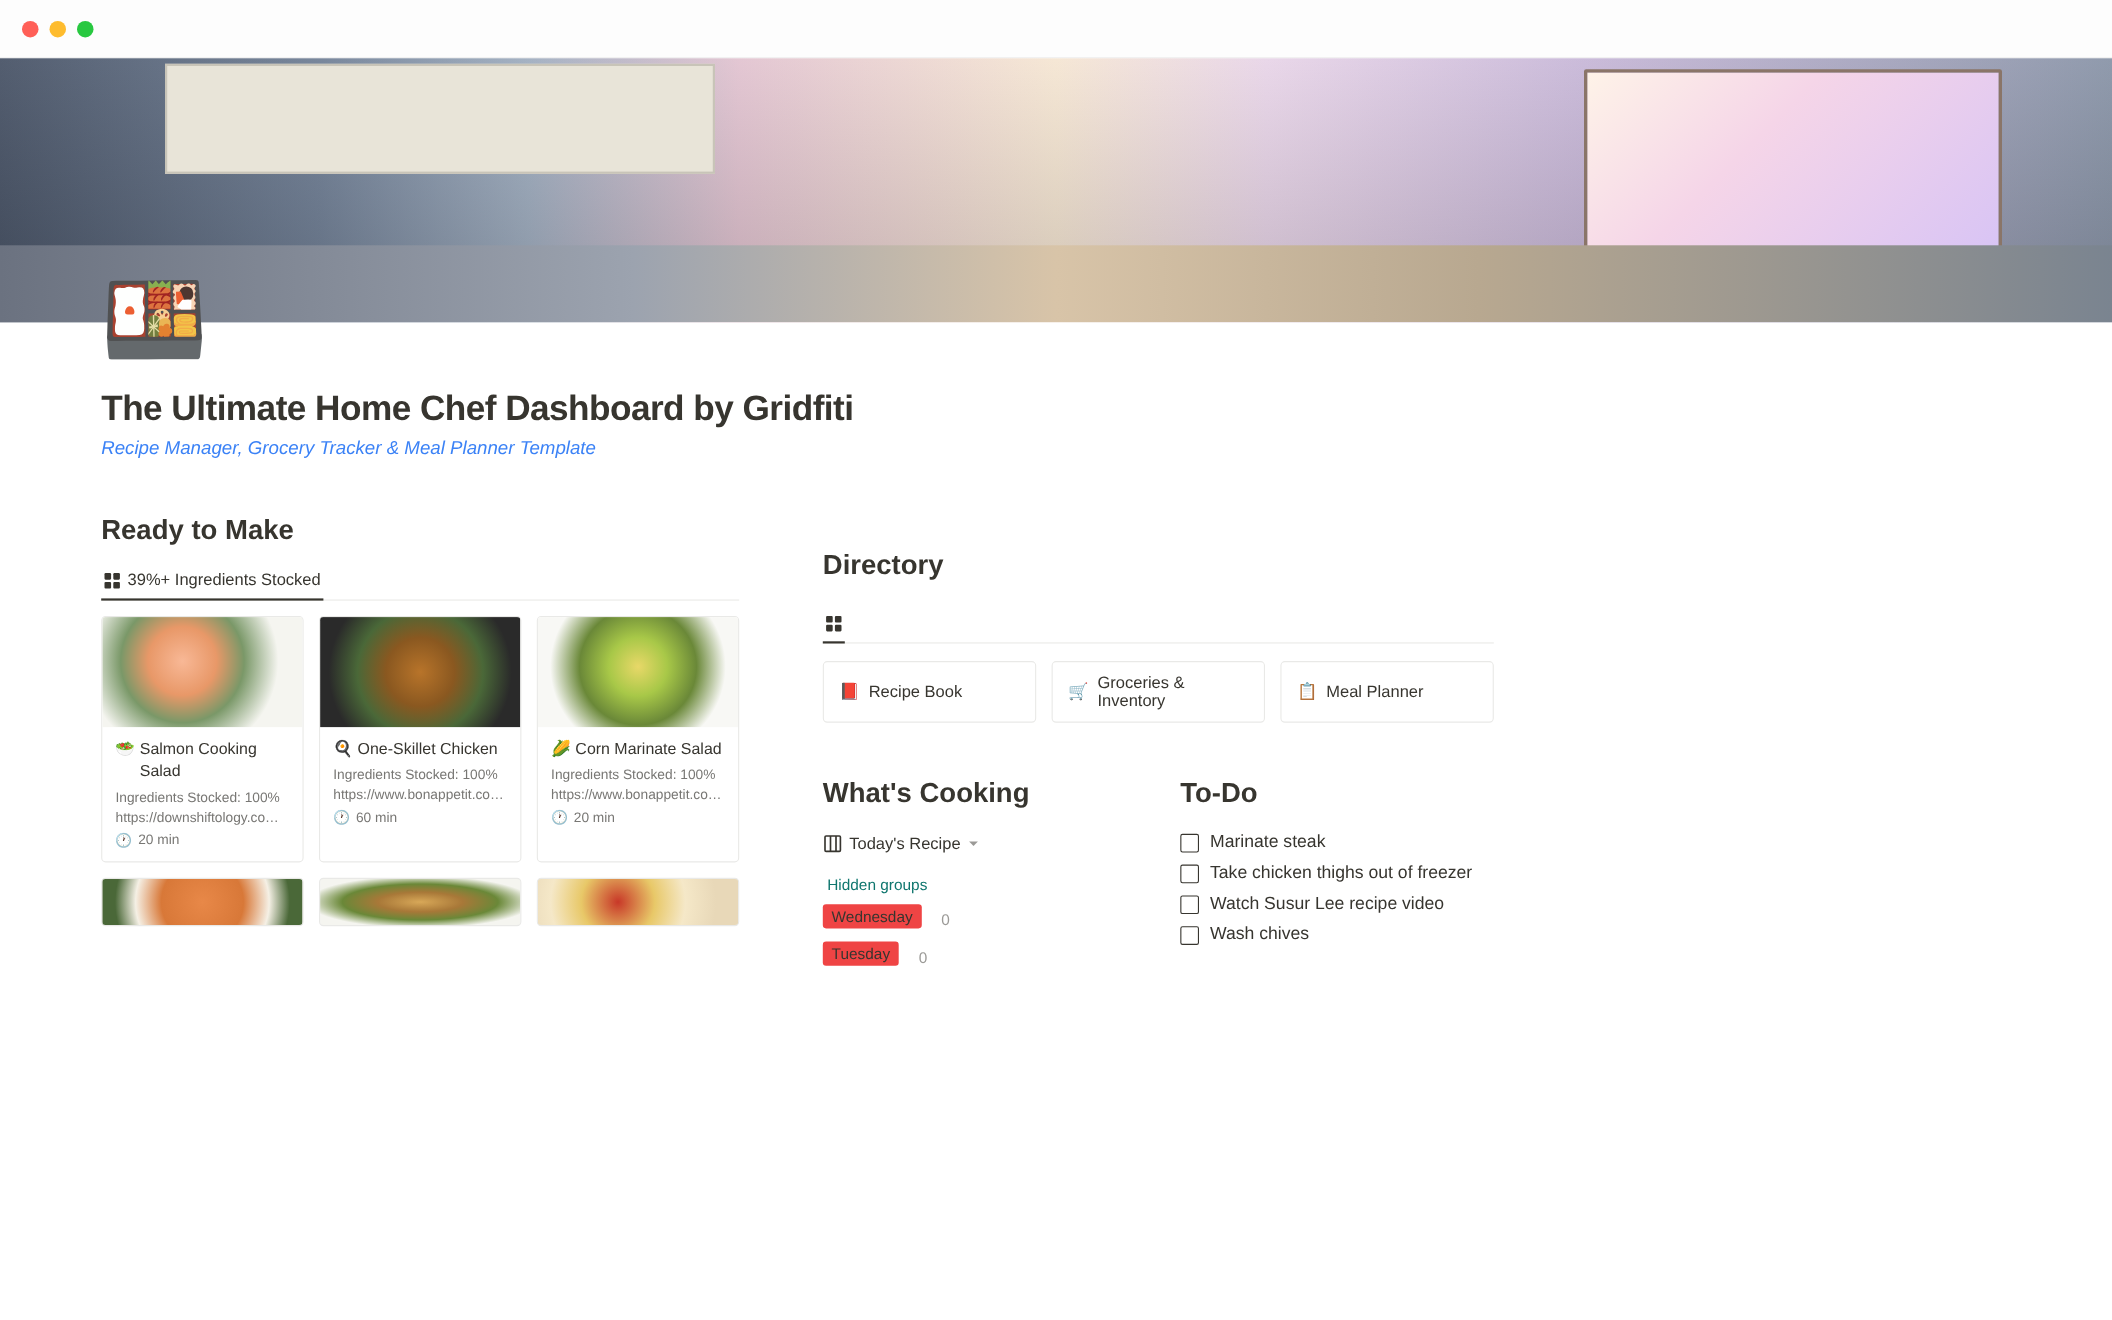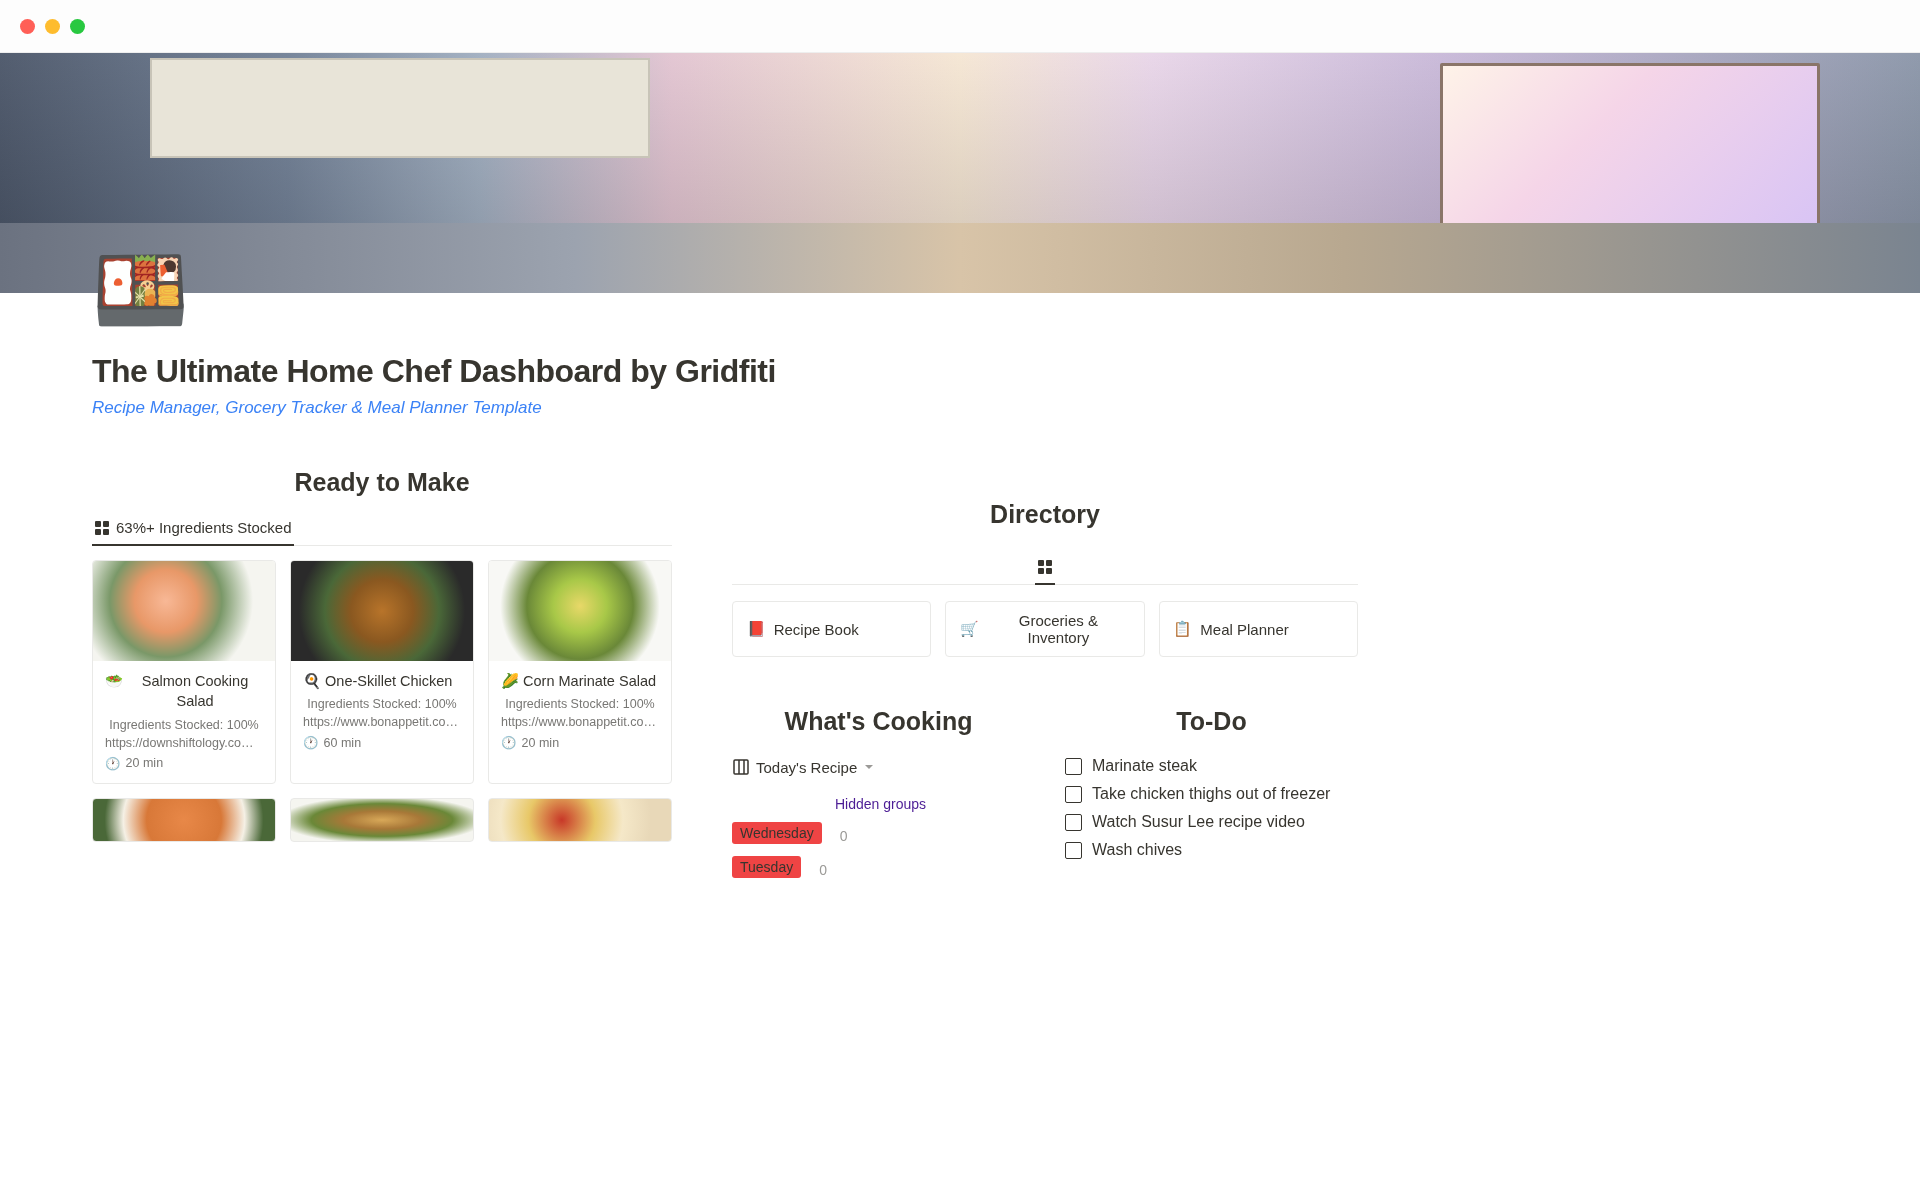--- a/index.html
+++ b/index.html
@@ -16,21 +16,21 @@
 .counter { position:absolute; bottom:0; left:0; right:0; height:70px; background: linear-gradient(90deg, #6b7280 0%, #9ca3af 30%, #d8c4a8 50%, #b8a890 70%, #7a8490 100%); }
 .window { position:absolute; top:10px; right:100px; width:380px; height:170px; background: linear-gradient(135deg, #fef3e8 0%, #f5d5e8 40%, #d8c4f5 100%); border: 3px solid #8a7568; border-radius: 2px; }
 .cabinet { position:absolute; top:5px; left:150px; width:500px; height:100px; background: #e8e4d8; border: 2px solid #c8c4b8; }
 
 .page-icon { position: absolute; top: 245px; left: 92px; font-size: 78px; z-index: 10; }
 
 .content { padding: 60px 92px 40px 92px; max-width: 1450px; }
 .page-title { font-size: 32px; font-weight: 700; color: #37352f; margin-bottom: 8px; letter-spacing: -0.5px; }
 .page-subtitle { font-size: 17px; color: #3b82f6; font-style: italic; margin-bottom: 50px; }
 
-.two-col { display: flex; gap: 60px; text-align: center; }
+.two-col { display: flex; gap: 76px; }
 .left-col { flex: 0 0 580px; }
 .right-col { flex: 1; }
 
 .section-heading { font-size: 25px; font-weight: 600; margin-bottom: 16px; color: #37352f; }
 
 .view-tabs { display: flex; align-items: center; gap: 8px; border-bottom: 1px solid #e9e9e7; margin-bottom: 14px; }
 .view-tab { display: flex; align-items: center; gap: 6px; padding: 6px 2px 8px 2px; font-size: 15px; font-weight: 500; color: #37352f; border-bottom: 2px solid #37352f; margin-bottom: -1px; cursor: pointer; }
 .grid-icon { width: 16px; height: 16px; }
 
 .gallery { display: grid; grid-template-columns: repeat(3, 1fr); gap: 14px; }
@@ -49,21 +49,21 @@
 .dir-cards { display: flex; gap: 14px; margin-bottom: 50px; flex-wrap: wrap; }
 .dir-card { border: 1px solid #e9e9e7; border-radius: 4px; padding: 10px 14px; font-size: 15px; font-weight: 500; display: flex; align-items: center; gap: 8px; cursor: pointer; flex: 1; min-width: 170px; }
 
 .sub-two-col { display: flex; gap: 40px; }
 .sub-left, .sub-right { flex: 1; }
 
 .todays-meals { display: flex; align-items: center; gap: 6px; font-size: 15px; font-weight: 500; padding: 6px 0; cursor: pointer; }
 .cal-icon { width: 18px; height: 18px; }
 .chev { width: 12px; height: 12px; color: #9b9a97; }
 
-.hidden-groups { font-size: 14px; color: #4c1d95; margin-top: 14px; margin-bottom: 10px; padding-left: 4px; }
+.hidden-groups { font-size: 14px; color: #0f766e; margin-top: 14px; margin-bottom: 10px; padding-left: 4px; }
 .day-pill { display: inline-flex; align-items: center; background: #ef4444; border-radius: 3px; padding: 3px 8px; font-size: 14px; color: #37352f; margin-bottom: 6px; }
 .day-row { display: flex; align-items: center; gap: 18px; margin-bottom: 6px; }
 .day-count { font-size: 14px; color: #9b9a97; }
 
 .todo-item { display: flex; align-items: center; gap: 10px; padding: 5px 0; font-size: 16px; color: #37352f; cursor: pointer; }
 .checkbox { width: 17px; height: 17px; border: 1.5px solid #37352f; border-radius: 2px; flex-shrink: 0; }
 
 
 .img-salmon { background: radial-gradient(circle at 40% 40%, #f8b896 0%, #e89868 25%, #7a9868 45%, #f5f5f0 70%); }
 .img-chicken { background: radial-gradient(circle at 50% 50%, #b8742a 0%, #8a5820 30%, #4a6838 55%, #2a2a2a 80%); }
@@ -98,21 +98,21 @@
       <h2 class="section-heading">Ready to Make</h2>
 
       <div class="view-tabs">
         <div class="view-tab">
           <svg class="grid-icon" viewBox="0 0 16 16" fill="currentColor">
               <rect x="1" y="1" width="6" height="6" rx="1"></rect>
               <rect x="9" y="1" width="6" height="6" rx="1"></rect>
               <rect x="1" y="9" width="6" height="6" rx="1"></rect>
               <rect x="9" y="9" width="6" height="6" rx="1"></rect>
             </svg>
-          <span>63%+ Ingredients Stocked</span>
+          <span>39%+ Ingredients Stocked</span>
         </div>
       </div>
 
       <div class="gallery">
         <div class="card">
           <div class="card-img img-salmon"></div>
           <div class="card-body">
             <div class="card-title">
                 <span>🥗</span> 
                 <span>Salmon Cooking Salad</span>

